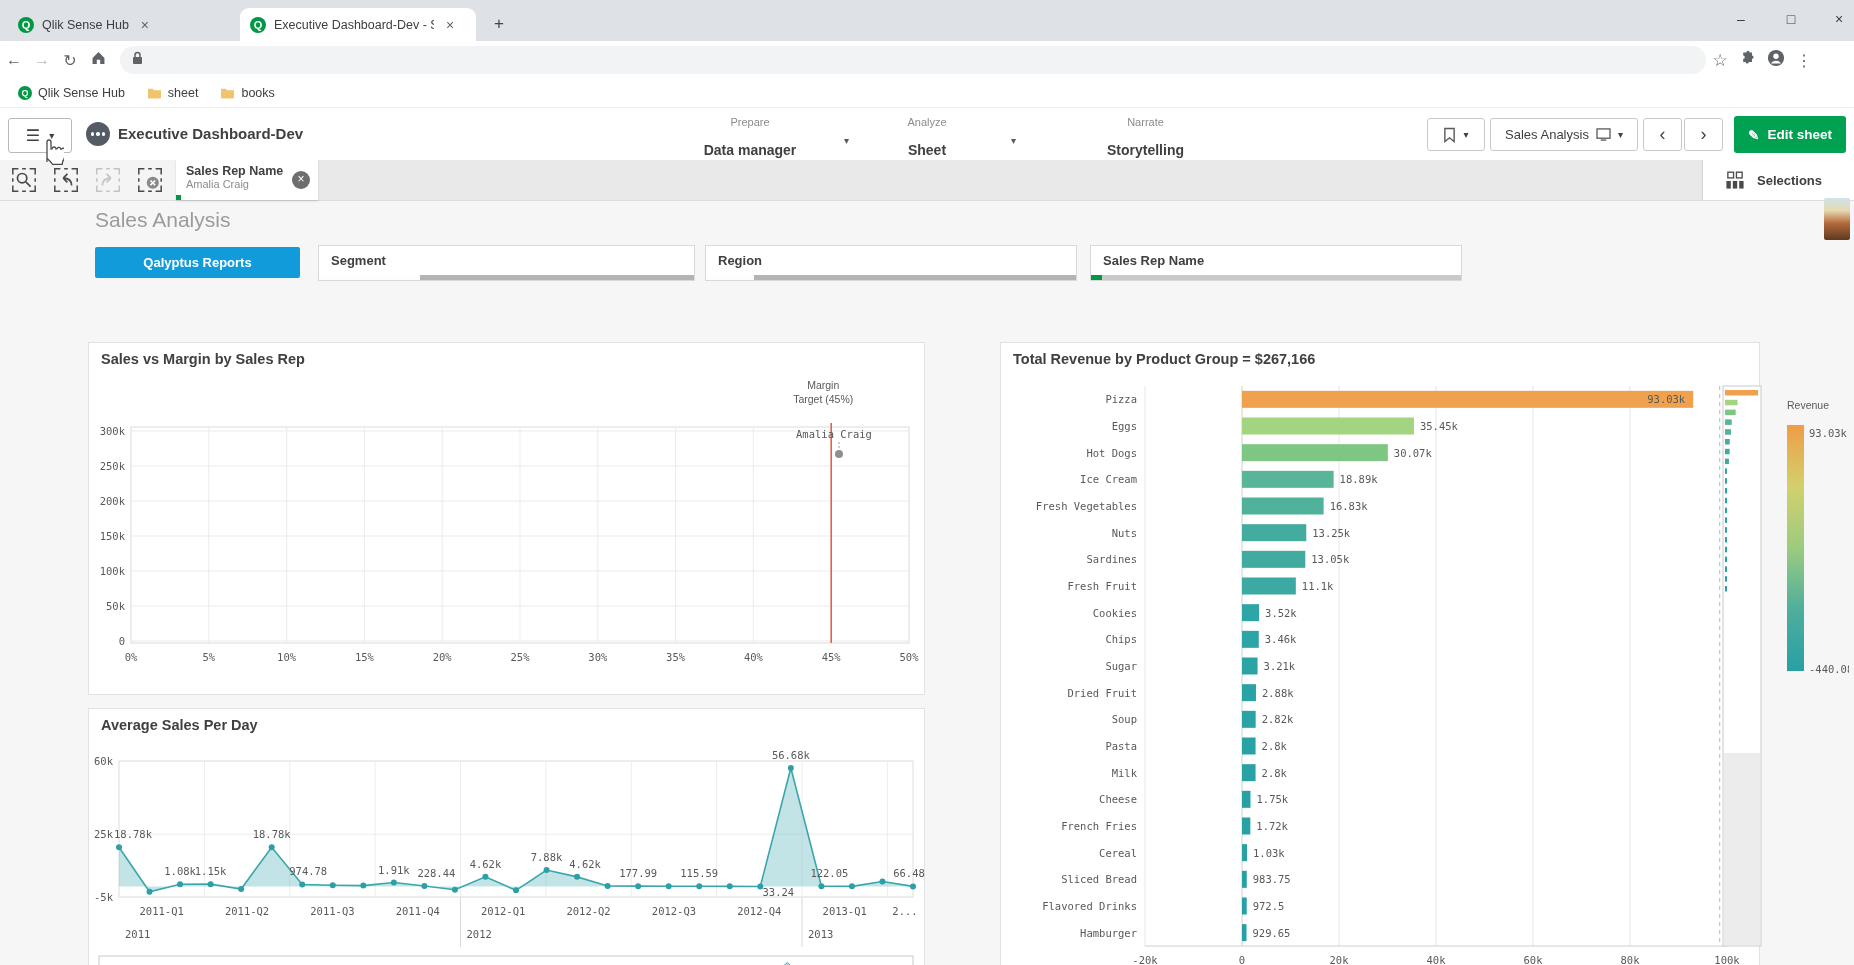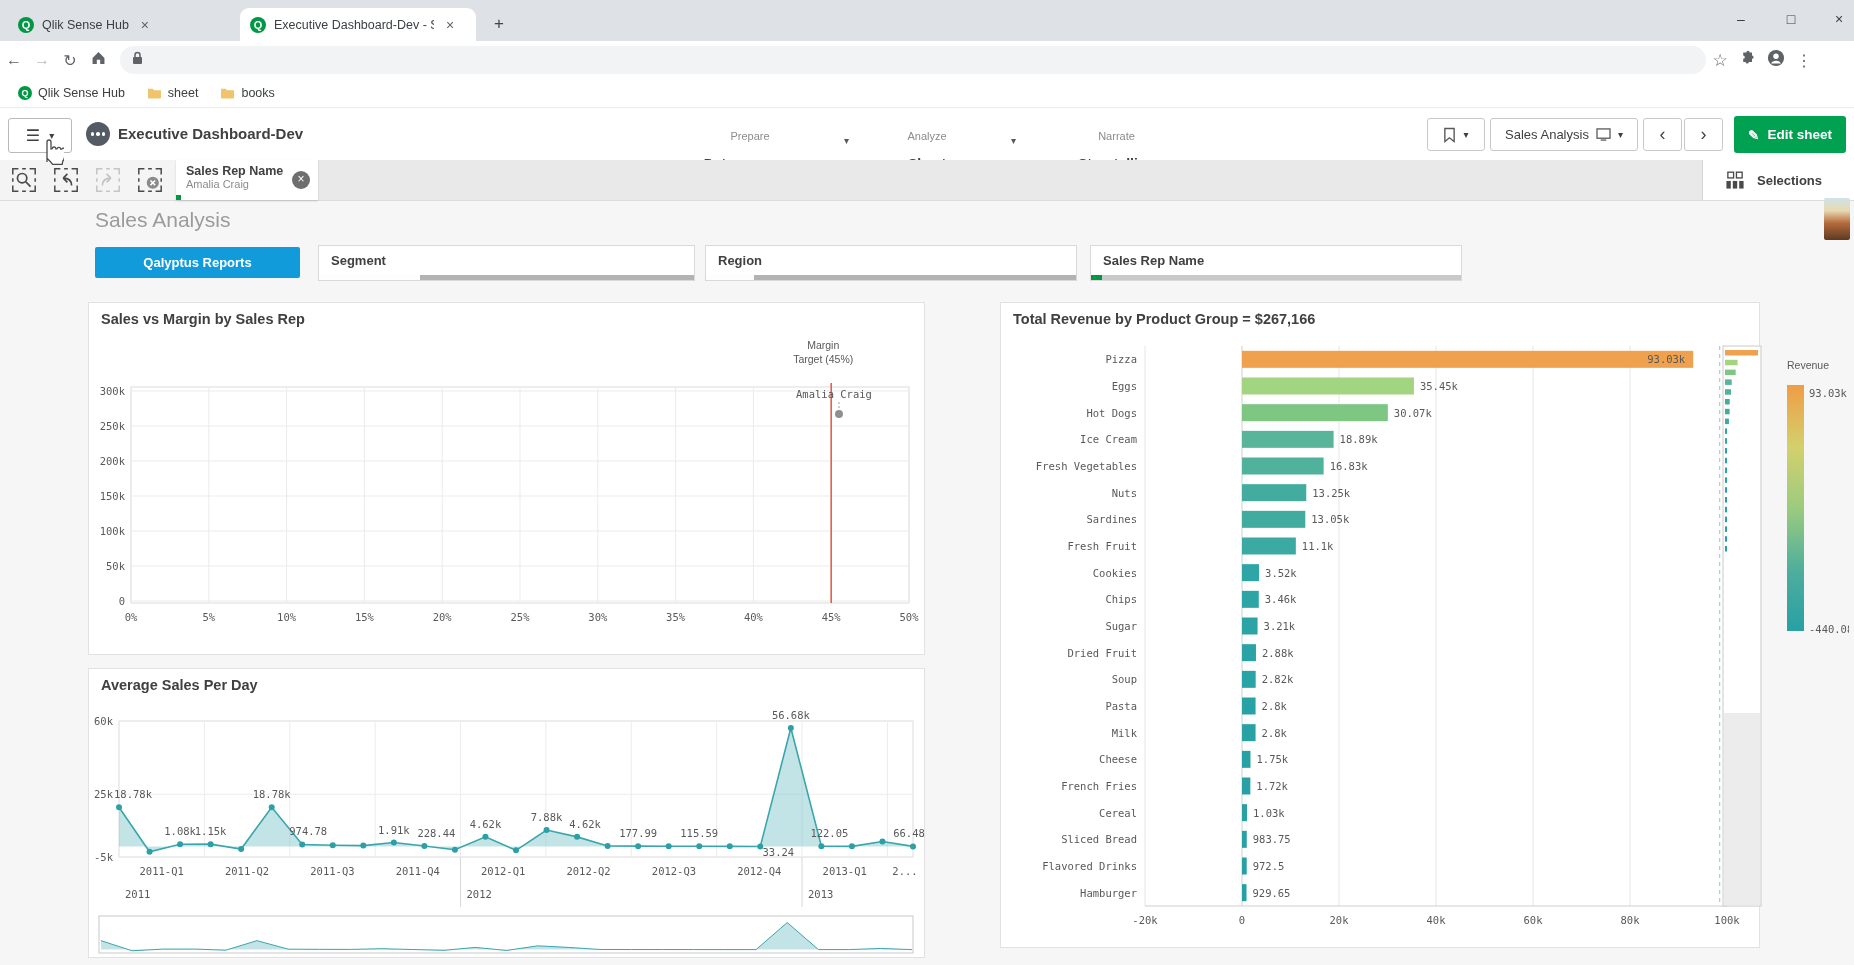--- a/index.html
+++ b/index.html
@@ -21,21 +21,21 @@
   .urltext{font-size:13px;color:#202124;white-space:nowrap;overflow:hidden;}
   .bkmrow{left:0;top:79px;width:1854px;height:29px;background:#fff;border-bottom:1px solid #ededed;display:flex;align-items:center;gap:6px;padding-left:10px;box-sizing:border-box;}
   .bkm{display:flex;align-items:center;gap:6px;font-size:12.5px;color:#3c4043;padding:0 8px;}
   
   .qbar{left:0;top:108px;width:1854px;height:52px;background:#fff;border-bottom:1px solid #d8d8d8;}
   .menubtn{left:8px;top:10px;width:62px;height:33px;border:1px solid #b9b9b9;border-radius:3px;display:flex;align-items:center;justify-content:center;gap:9px;color:#404040;background:#fff;}
   .qlogo{left:86px;top:14px;width:24px;height:24px;border-radius:50%;background:#545b64;display:flex;align-items:center;justify-content:center;gap:2px;}
   .qlogo i{width:3.5px;height:3.5px;border-radius:50%;background:#fff;}
   .apptitle{left:118px;top:17px;font-size:15px;font-weight:bold;color:#404040;}
   .navblk{top:5px;height:46px;text-align:center;}
-  .navblk .sec{font-size:11px;color:#8c8c8c;margin-top:17px;}
+  .navblk .sec{font-size:11px;color:#8c8c8c;margin-top:3px;}
   .navblk .itm{font-size:14px;font-weight:bold;color:#404040;margin-top:14px;}
   .navblk .caret{position:absolute;right:6px;top:22px;color:#595959;font-size:10px;}
   .greenline{left:832px;top:155px;width:190px;height:3px;background:#009845;}
   .toolbtn{top:10px;height:33px;border:1px solid #c9c9c9;border-radius:3px;background:#fff;display:flex;align-items:center;justify-content:center;gap:7px;color:#404040;box-sizing:border-box;}
   .editbtn{left:1734px;top:8px;width:112px;height:37px;background:#00a151;border-radius:3px;color:#fff;font-size:13.5px;font-weight:bold;display:flex;align-items:center;justify-content:center;gap:8px;}
   
   .selbar{left:0;top:160px;width:1854px;height:40px;background:#e9e9e9;border-bottom:1px solid #dcdcdc;}
   .selzone{left:0;top:0;width:176px;height:40px;background:#f4f4f4;display:flex;align-items:center;gap:14px;padding-left:10px;box-sizing:border-box;}
   .chip{left:176px;top:0;width:142px;height:40px;background:#fff;box-shadow:0 1px 2px rgba(0,0,0,.15);}
   .chip .f{font-size:12.5px;font-weight:bold;color:#404040;margin:4px 0 0 10px;}
@@ -43,21 +43,21 @@
   .chip .g{position:absolute;left:0;bottom:0;width:5px;height:5px;background:#009845;}
   .chipx{position:absolute;right:8px;top:11px;width:18px;height:18px;border-radius:50%;background:#6e6e6e;color:#fff;font-size:12px;text-align:center;line-height:17px;}
   .selright{left:1702px;top:0;width:152px;height:40px;background:#fff;border-left:1px solid #d5d5d5;display:flex;align-items:center;gap:12px;padding-left:22px;box-sizing:border-box;font-size:13px;font-weight:bold;color:#404040;}
   
   .sheettitle{left:95px;top:208px;font-size:21px;color:#9b9b9b;}
   .thumbimg{left:1824px;top:198px;width:26px;height:42px;border-radius:2px;background:linear-gradient(180deg,#cfe3ea 0%,#e8d9b0 30%,#b46a3c 60%,#5c3a22 100%);}
   .fblue{left:95px;top:247px;width:205px;height:31px;background:#129bdb;border-radius:2px;color:#fff;font-size:13px;font-weight:bold;display:flex;align-items:center;justify-content:center;}
   .fbox{top:245px;height:36px;background:#fff;border:1px solid #d9d9d9;box-sizing:border-box;}
   .fbox .lb{font-size:13px;font-weight:bold;color:#404040;margin:7px 0 0 12px;}
   .fbar{position:absolute;left:0;bottom:0;width:100%;height:5px;display:flex;}
-  .card{background:#fff;border:1px solid #e2e2e2;box-sizing:border-box;}
+  .card{background:#fff;border:1px solid #e2e2e2;box-sizing:border-box;margin-top:40px;}
   .ctitle{position:absolute;left:12px;top:8px;font-size:14.5px;font-weight:bold;color:#404040;}
   svg text{font-family:"DejaVu Sans Mono",monospace;font-size:10.5px;fill:#595959;}
   svg text.sans{font-family:"Liberation Sans",sans-serif;}
 </style>
 </head>
 <body>
 
 <div class="stage">
 
   <div class="abs tabstrip">
@@ -148,21 +148,21 @@
       <div class="sec">Prepare</div>
       <div class="itm">Data manager</div>
       <span class="caret">▾</span>
     </div>
     <div class="abs navblk" style="left:832px;width:190px;">
       <div class="sec">Analyze</div>
       <div class="itm">Sheet</div>
       <span class="caret">▾</span>
     </div>
     <div class="abs greenline"></div>
-    <div class="abs navblk" style="left:1029px;width:175px;">
+    <div class="abs navblk" style="left:1058px;width:175px;">
       <div class="sec">Narrate</div>
       <div class="itm">Storytelling</div>
     </div>
 
     <div class="abs toolbtn" style="left:1427px;width:58px;">
       <svg width="13" height="16" viewBox="0 0 14 17">
           <path d="M2 1.5 h10 v14 l-5-4 l-5 4z" fill="none" stroke="#595959" stroke-width="1.5"></path>
         </svg>
       <span style="font-size:10px;">▾</span>
     </div>

